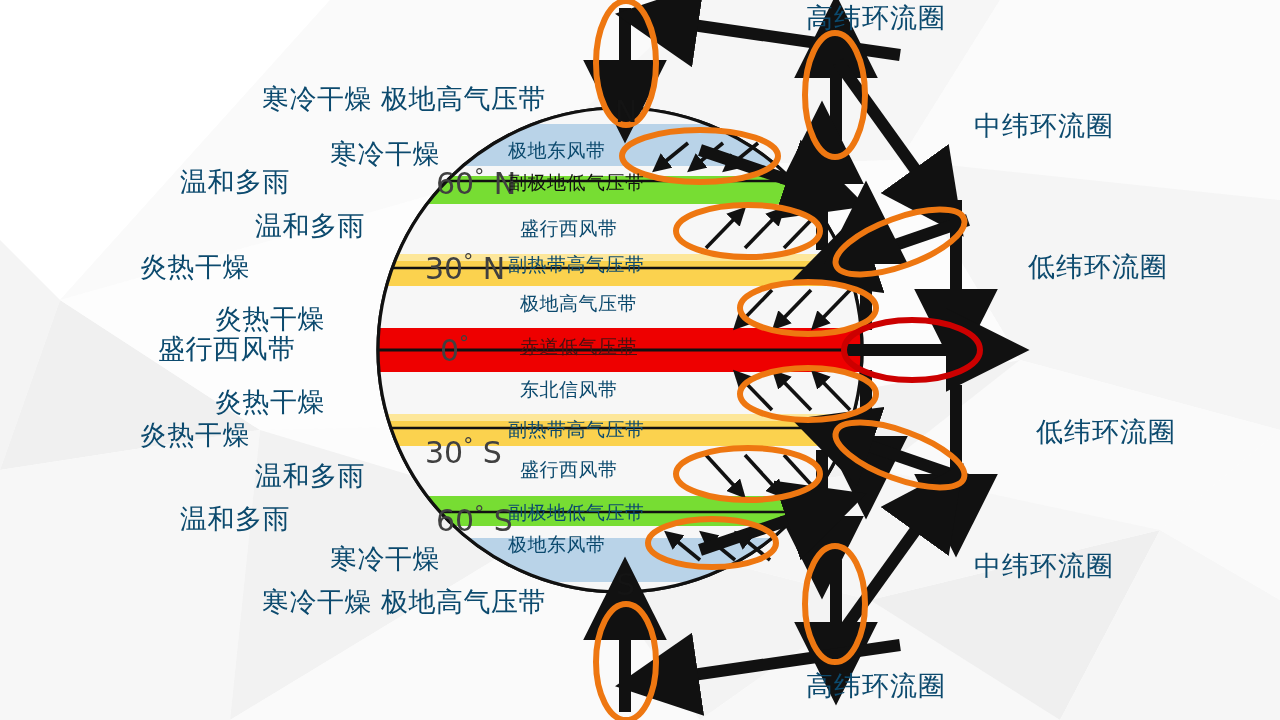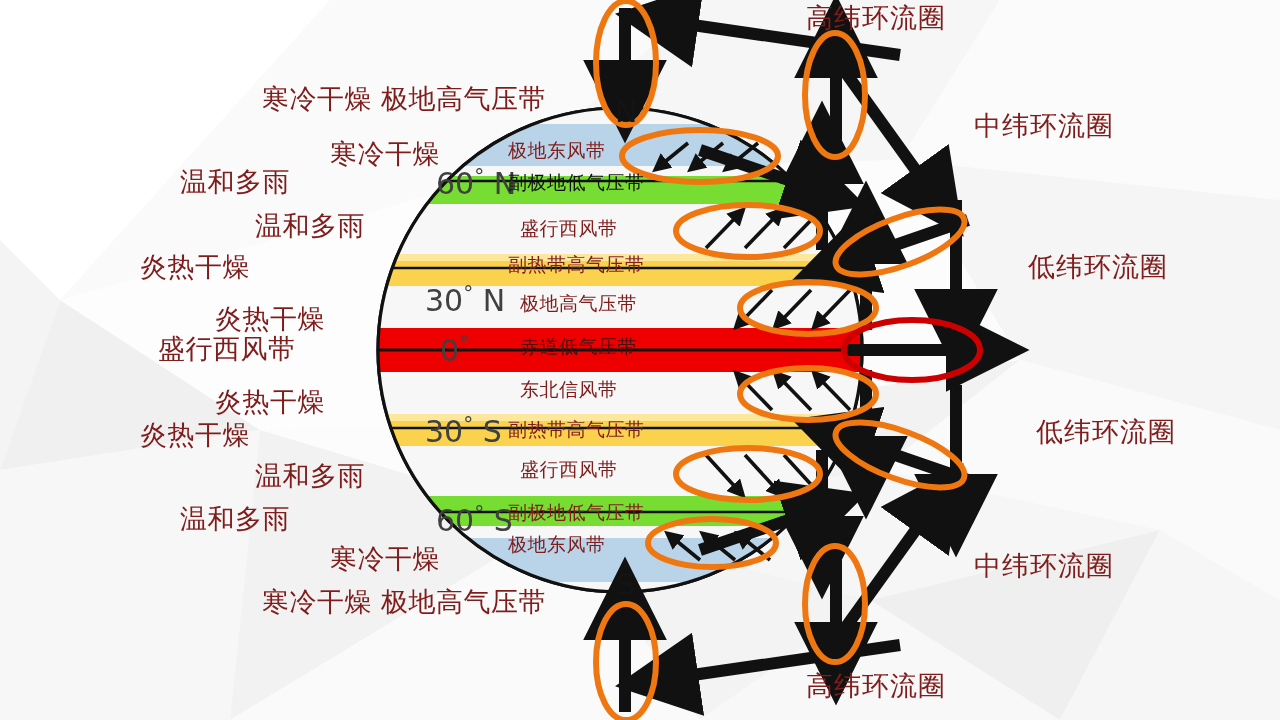--- a/index.html
+++ b/index.html
@@ -18,21 +18,21 @@
   
   #bg { position:absolute; inset:0; width:1280px; height:720px; }
 
   
   #diagram { position:absolute; inset:0; width:1280px; height:720px; }
 
   
   .lbl {
     position: absolute;
     white-space: nowrap;
-    color: #7f1d1d;
+    color: #0c4a6e;
     font-family: "DejaVu Serif", "Liberation Serif", serif;
     line-height: 1;
   }
   .left-lbl {
     font-size: 27px;
     text-align: center;
     letter-spacing: 0.5px;
   }
   .band-lbl {
     font-size: 19px;
@@ -230,42 +230,42 @@
   <div class="lbl left-lbl" style="left:215px; top:388px;">炎热干燥</div>
   <div class="lbl left-lbl" style="left:140px; top:421px;">炎热干燥</div>
   <div class="lbl left-lbl" style="left:255px; top:462px;">温和多雨</div>
   <div class="lbl left-lbl" style="left:180px; top:505px;">温和多雨</div>
   <div class="lbl left-lbl" style="left:330px; top:545px;">寒冷干燥</div>
   <div class="lbl left-lbl" style="left:262px; top:588px;">寒冷干燥 极地高气压带</div>
 
   <div class="lbl lat-lbl" style="left:436px; top:166px;">
     <span>60</span><span class="deg">°</span>&nbsp;<span>N</span>
   </div>
-  <div class="lbl lat-lbl" style="left:425px; top:251px;margin-top:32px;">
+  <div class="lbl lat-lbl" style="left:425px; top:251px;">
     <span>30</span><span class="deg">°</span>&nbsp;<span>N</span>
   </div>
   <div class="lbl lat-lbl" style="left:440px; top:333px;">
     <span>0</span><span class="deg">°</span>
   </div>
-  <div class="lbl lat-lbl" style="left:425px; top:414px;">
+  <div class="lbl lat-lbl" style="left:425px; top:435px;">
     <span>30</span><span class="deg">°</span>&nbsp;<span>S</span>
   </div>
   <div class="lbl lat-lbl" style="left:436px; top:503px;">
     <span>60</span><span class="deg">°</span>&nbsp;<span>S</span>
   </div>
 
   <div class="lbl pole-lbl" style="left:615px; top:97px;">N</div>
   <div class="lbl pole-lbl" style="left:616px; top:570px;">S</div>
 
   <div class="lbl band-lbl" style="left:508px; top:141px;">极地东风带</div>
   <div class="lbl band-lbl" style="left:508px; top:173px; color:#111;">副极地低气压带</div>
   <div class="lbl band-lbl" style="left:520px; top:219px;">盛行西风带</div>
   <div class="lbl band-lbl" style="left:508px; top:255px;">副热带高气压带</div>
   <div class="lbl band-lbl" style="left:520px; top:294px;">极地高气压带</div>
-  <div class="lbl band-lbl" style="left:520px; top:337px; color:#4a1010;">赤道低气压带</div>
+  <div class="lbl band-lbl" style="left:520px; top:337px; color:#4a1010;text-decoration:underline;">赤道低气压带</div>
   <div class="lbl band-lbl" style="left:520px; top:380px;">东北信风带</div>
   <div class="lbl band-lbl" style="left:508px; top:420px;">副热带高气压带</div>
   <div class="lbl band-lbl" style="left:520px; top:460px;">盛行西风带</div>
   <div class="lbl band-lbl" style="left:508px; top:503px;">副极地低气压带</div>
   <div class="lbl band-lbl" style="left:508px; top:535px;">极地东风带</div>
 
   <div class="lbl cell-lbl" style="left:806px; top:4px;">高纬环流圈</div>
   <div class="lbl cell-lbl" style="left:974px; top:112px;">中纬环流圈</div>
   <div class="lbl cell-lbl" style="left:1028px; top:253px;">低纬环流圈</div>
   <div class="lbl cell-lbl" style="left:1036px; top:418px;">低纬环流圈</div>

